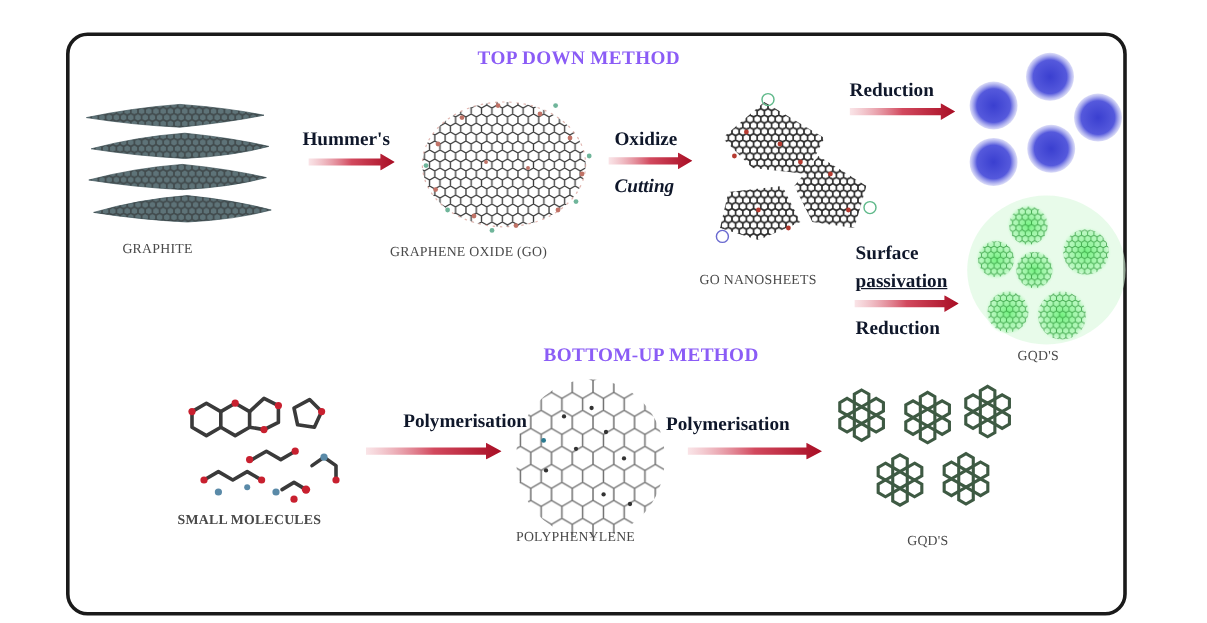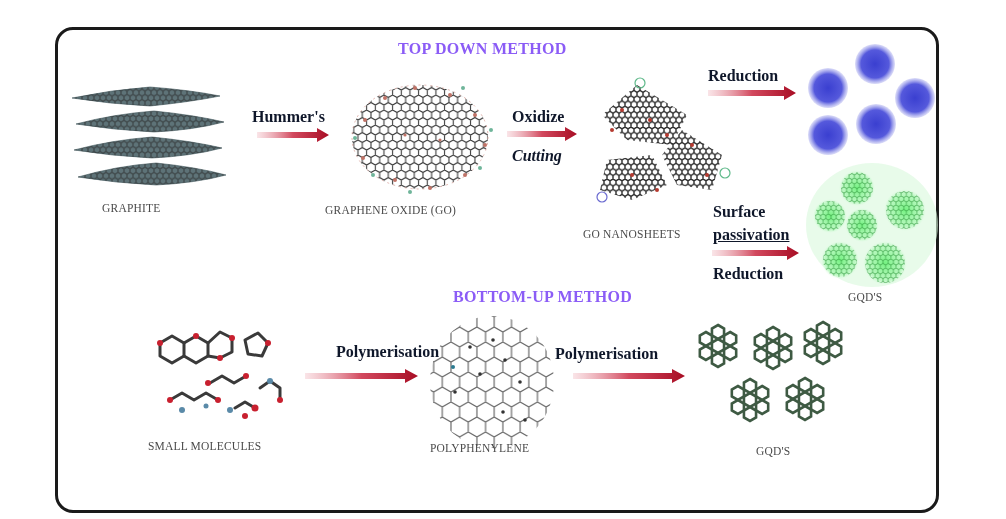--- a/index.html
+++ b/index.html
@@ -207,21 +207,21 @@
       <circle cx="58" cy="65" r="3"></circle>
       <circle cx="95" cy="98" r="3"></circle>
   </g>
   <g fill="#5a8aa8">
     <circle cx="32" cy="92" r="3"></circle>
       <circle cx="120" cy="63" r="3"></circle>
       <circle cx="80" cy="92" r="3"></circle>
       <circle cx="56" cy="88" r="2.5"></circle>
   </g>
 </svg>
-<div class="abs label" style="left:148px; top:440px;">SMALL MOLECULES</div>
+<div class="abs label" style="left:148px; top:428px;font-weight:bold;">SMALL MOLECULES</div>
 
 <div class="abs step" style="left:300px; top:343px;margin-left:36px;">Polymerisation</div>
 <div class="arrow" style="left:305px; top:369px; width:113px;">
   <svg viewBox="0 0 113 14" preserveAspectRatio="none">
       <path d="M0 4 L100 4 L100 0 L113 7 L100 14 L100 10 L0 10 Z" fill="url(#ag)"></path>
     </svg>
 </div>
 
 <svg class="mol" style="left:425px; top:312px;" width="135" height="140">
   <defs>

